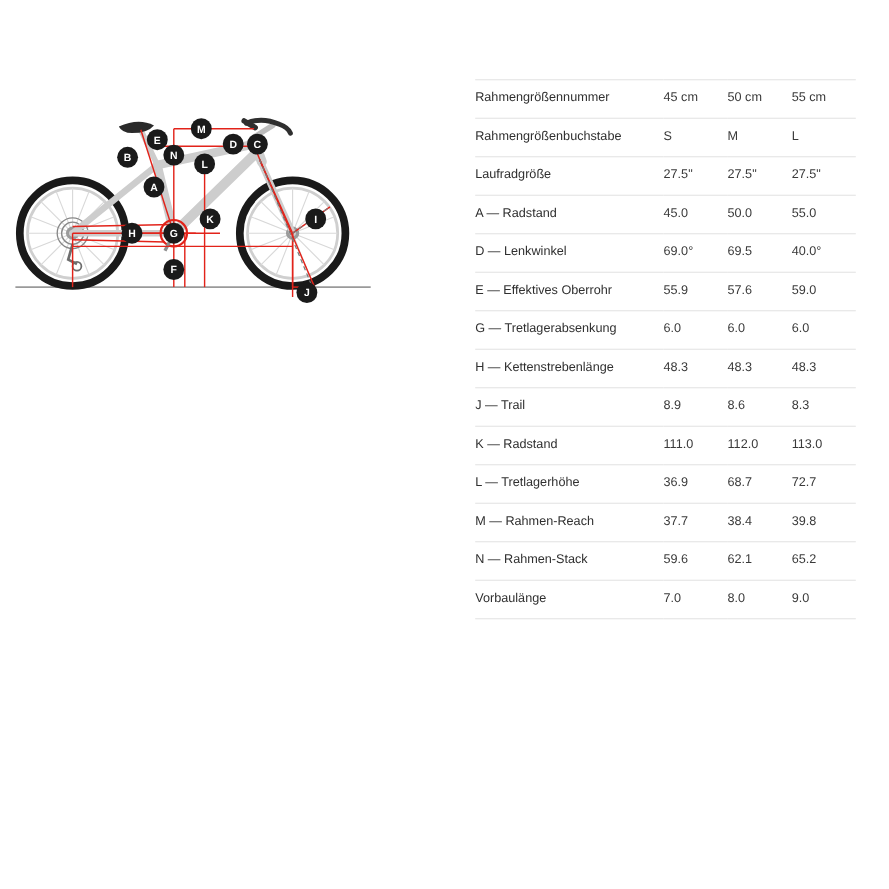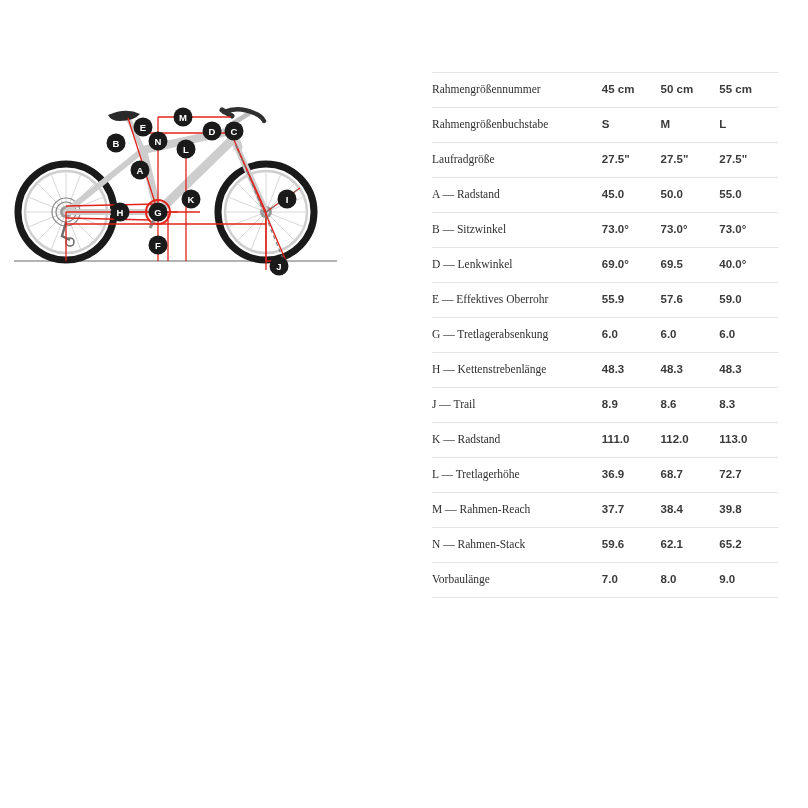--- a/index.html
+++ b/index.html
@@ -54,26 +54,24 @@
     color: #333333;
     line-height: 1.2;
     height: 14px;
   }
   #geo-table tr:first-child td {
     border-top: 1px solid #e4e4e4;
   }
   #geo-table td.rowlabel {
     width: 172px;
     color: #2f2f2f;
-    font-family: Liberation Serif, serif;
   }
   #geo-table td.val {
     width: 58px;
     color: #3a3a3a;
-    font-weight: bold;
   }
 </style>
 </head>
 <body>
 
 <div id="root">
 
   <div id="diagram">
     <svg width="400" height="340" viewBox="0 0 400 340" xmlns="http://www.w3.org/2000/svg">
 
@@ -293,26 +291,20 @@
         <td class="val">27.5"</td>
         <td class="val">27.5"</td>
       </tr>
       <tr>
         <td class="rowlabel">A — Radstand</td>
         <td class="val">45.0</td>
         <td class="val">50.0</td>
         <td class="val">55.0</td>
       </tr>
       <tr>
-        <td class="rowlabel">B — Sitzwinkel</td>
-        <td class="val">73.0°</td>
-        <td class="val">73.0°</td>
-        <td class="val">73.0°</td>
-      </tr>
-      <tr>
         <td class="rowlabel">D — Lenkwinkel</td>
         <td class="val">69.0°</td>
         <td class="val">69.5</td>
         <td class="val">40.0°</td>
       </tr>
       <tr>
         <td class="rowlabel">E — Effektives Oberrohr</td>
         <td class="val">55.9</td>
         <td class="val">57.6</td>
         <td class="val">59.0</td>

